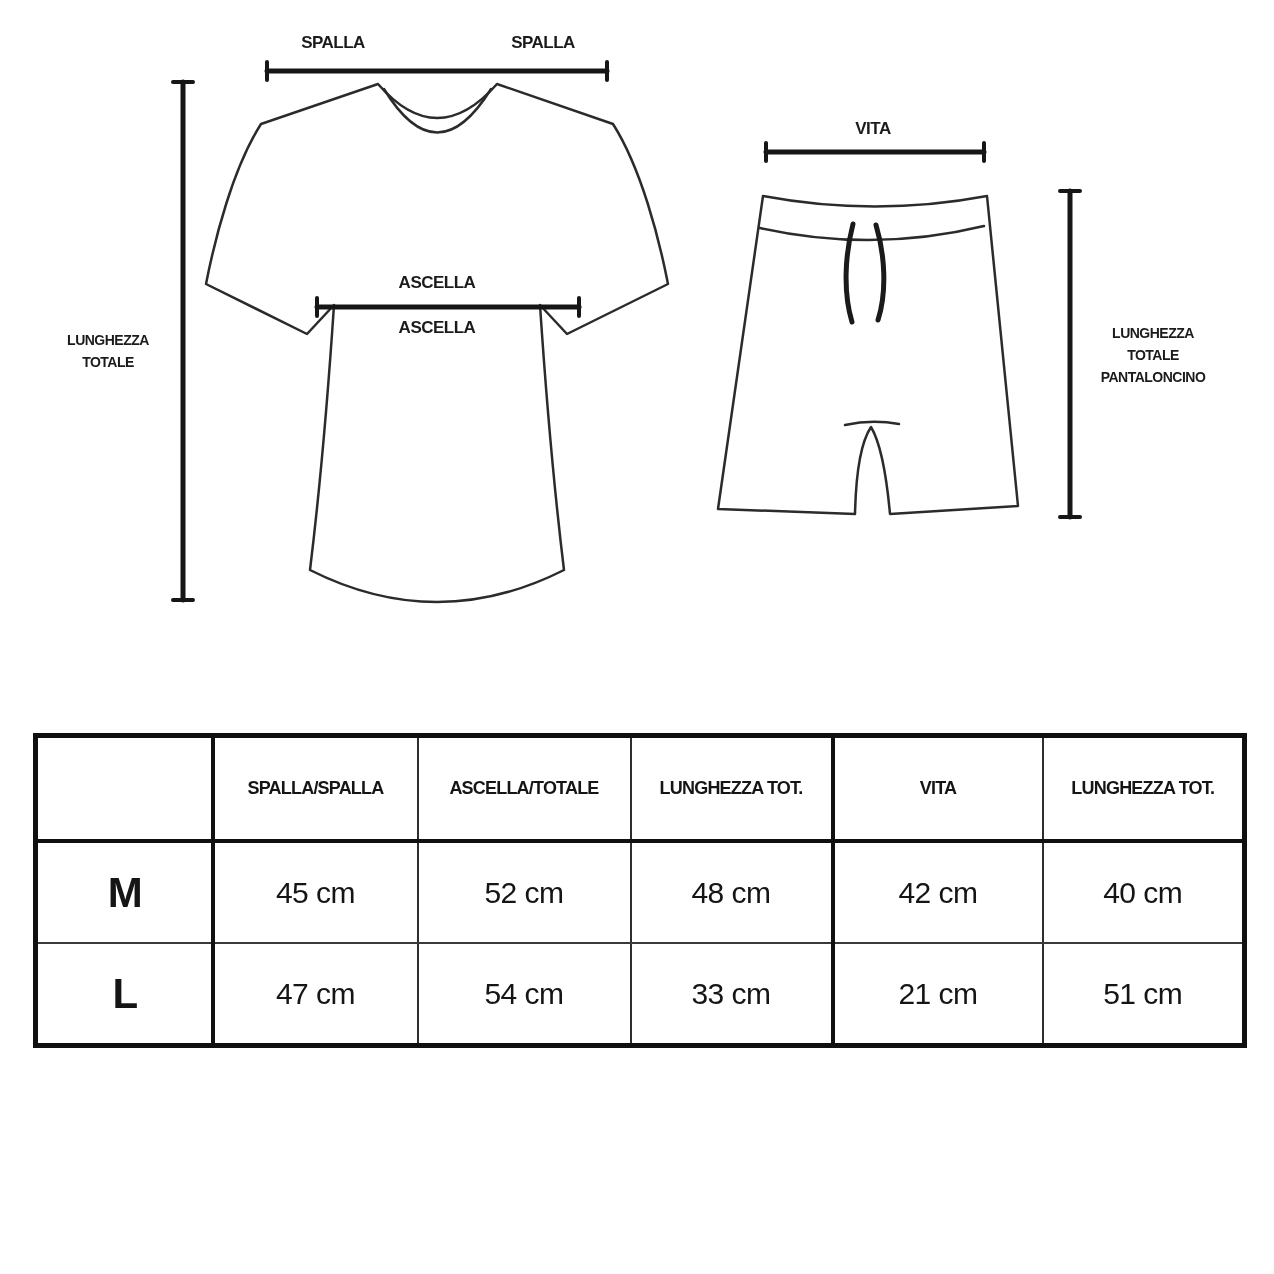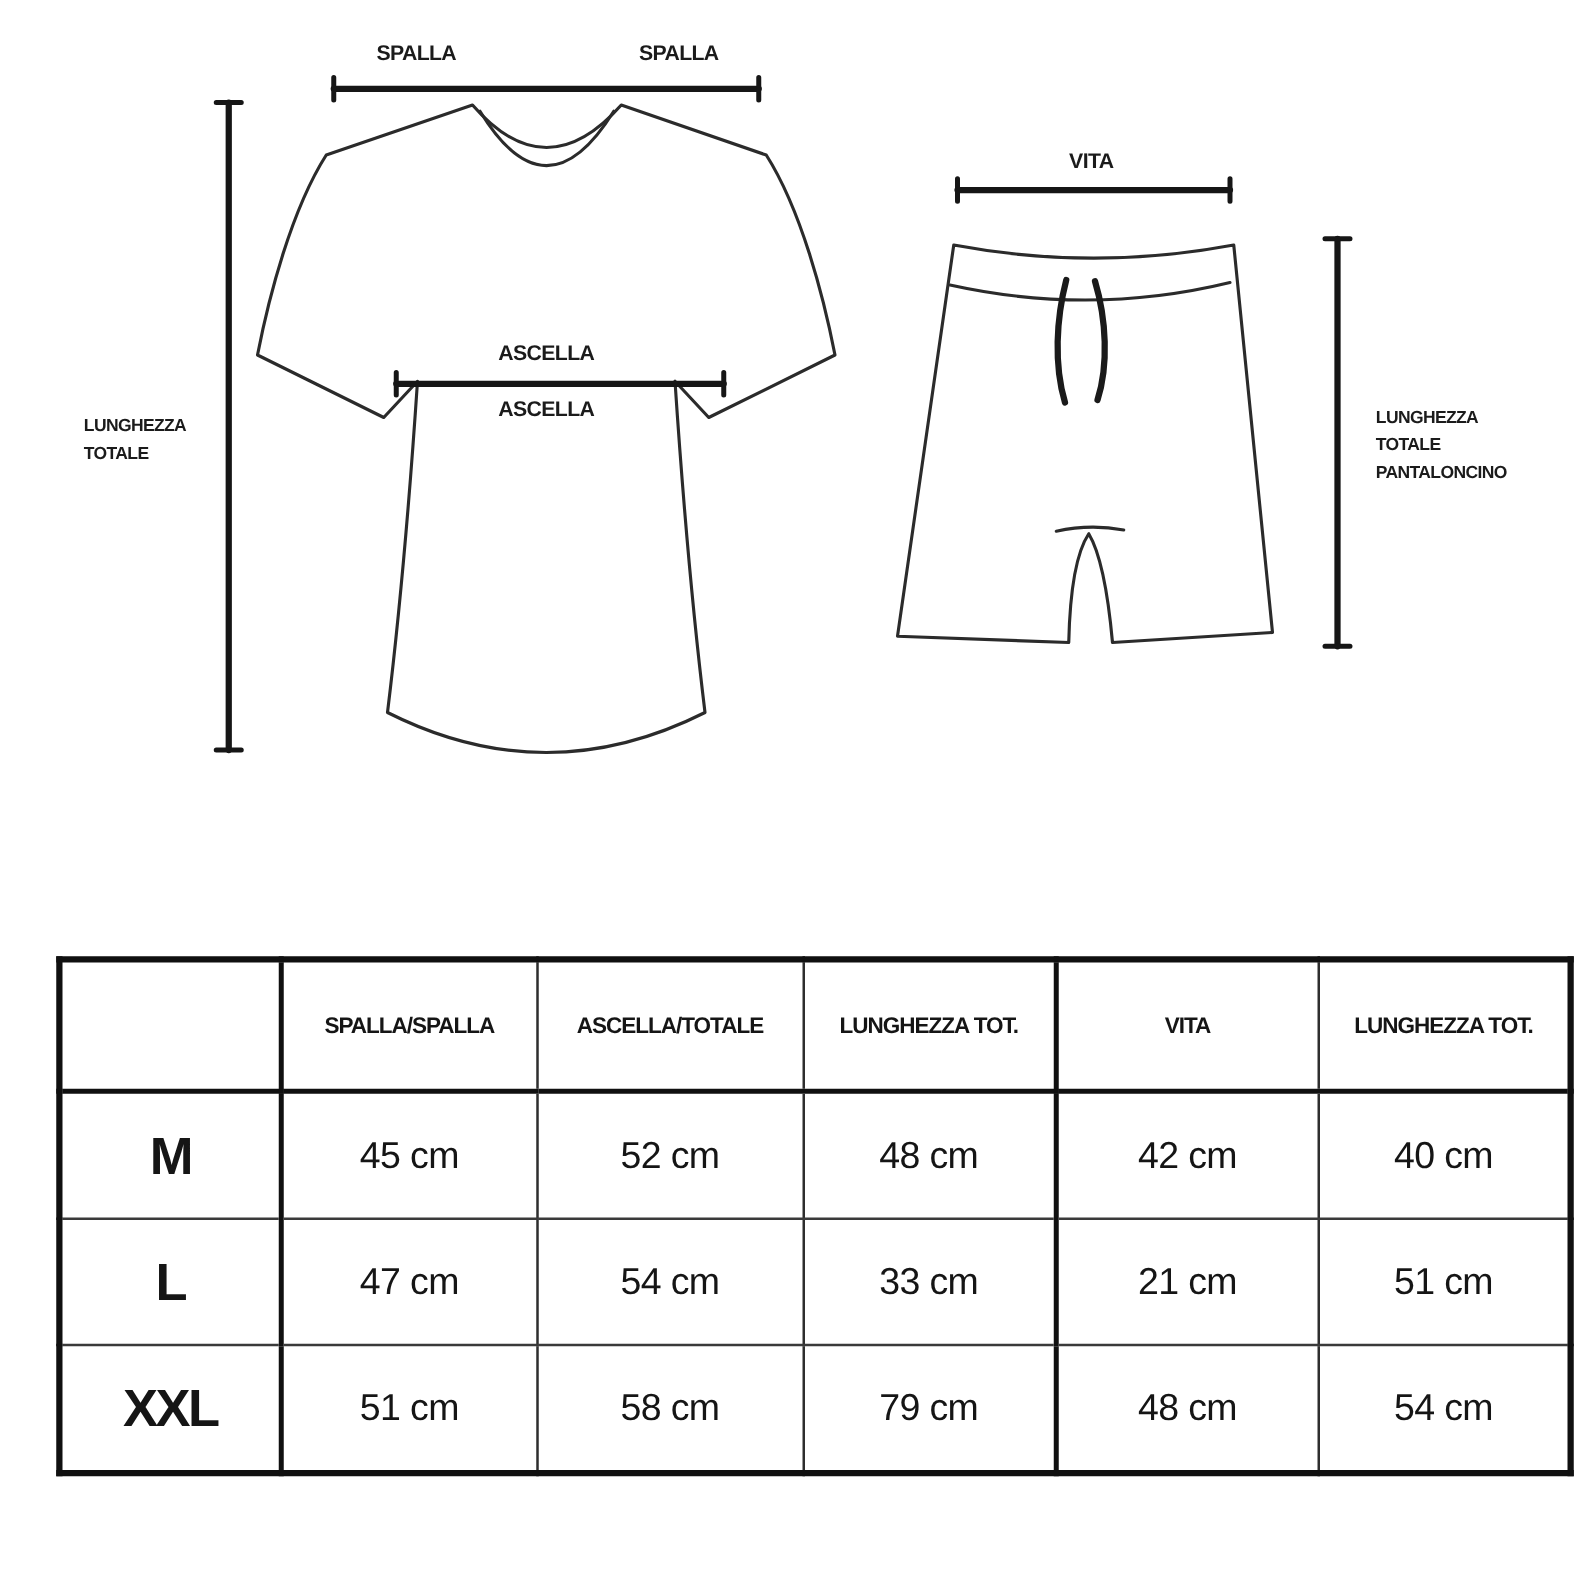--- a/index.html
+++ b/index.html
@@ -12,29 +12,29 @@
     color: #1b1b1b;
     overflow: hidden;
   }
   #diagram-svg { position: absolute; left: 0; top: 0; }
   .dlabel {
     position: absolute;
     font-weight: bold;
     font-size: 17px;
     line-height: 21px;
     letter-spacing: -0.5px;
-    text-align: left;
+    text-align: center;
     white-space: pre-line;
     color: #1b1b1b;
     transform: translateX(-50%);
   }
   .dlabel.big { font-size: 14px; line-height: 22px; }
 
   
-  #size-table-wrap { position: absolute; left: 45px; top: 733px; margin-top: 32px; }
+  #size-table-wrap { position: absolute; left: 33px; top: 733px; }
   table.size-chart {
     border-collapse: collapse;
     table-layout: fixed;
     width: 1209px;
     border: 5px solid #101010;
   }
   table.size-chart th, table.size-chart td {
     padding: 0;
     text-align: center;
     vertical-align: middle;
@@ -165,25 +165,17 @@
         <td class="val-cell last-col">40 cm</td>
       </tr>
       <tr>
         <td class="size-cell thick-r">L</td>
         <td class="val-cell">47 cm</td>
         <td class="val-cell">54 cm</td>
         <td class="val-cell thick-r">33 cm</td>
         <td class="val-cell">21 cm</td>
         <td class="val-cell last-col">51 cm</td>
       </tr>
-      <tr class="last-row">
-        <td class="size-cell thick-r">XXL</td>
-        <td class="val-cell">51 cm</td>
-        <td class="val-cell">58 cm</td>
-        <td class="val-cell thick-r">79 cm</td>
-        <td class="val-cell">48 cm</td>
-        <td class="val-cell last-col">54 cm</td>
-      </tr>
     </tbody>
       </table>
   </div>
 
 </div>
 
 </body></html>

